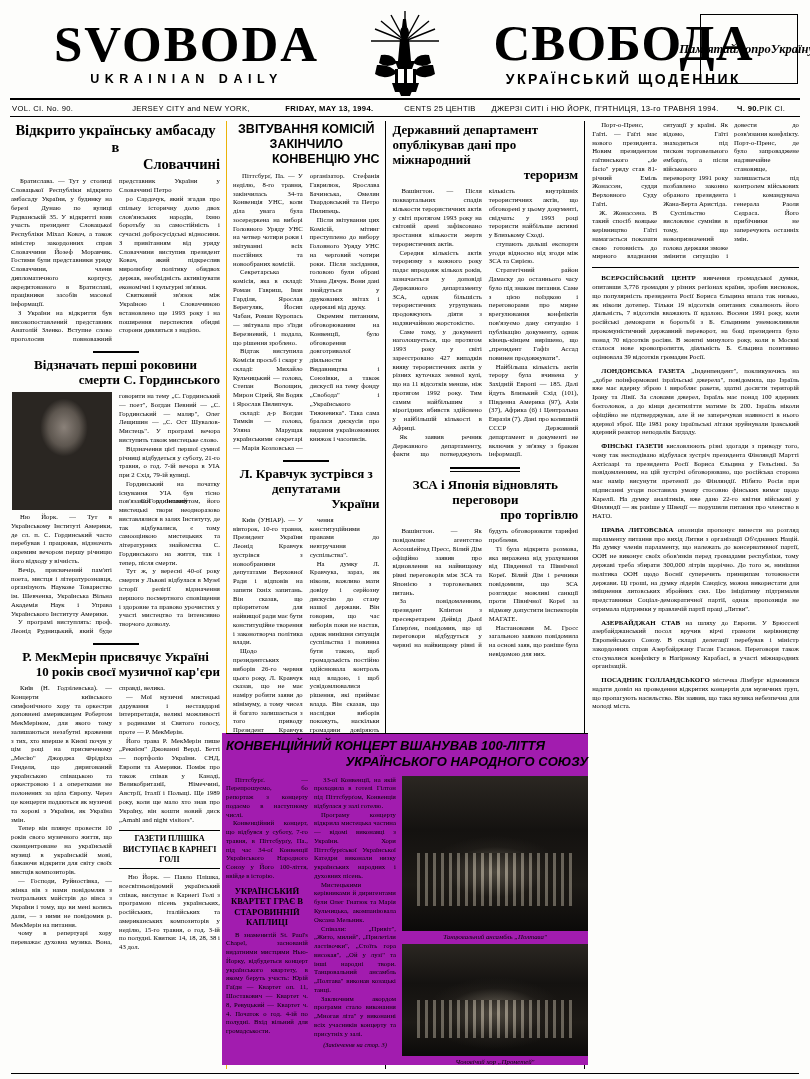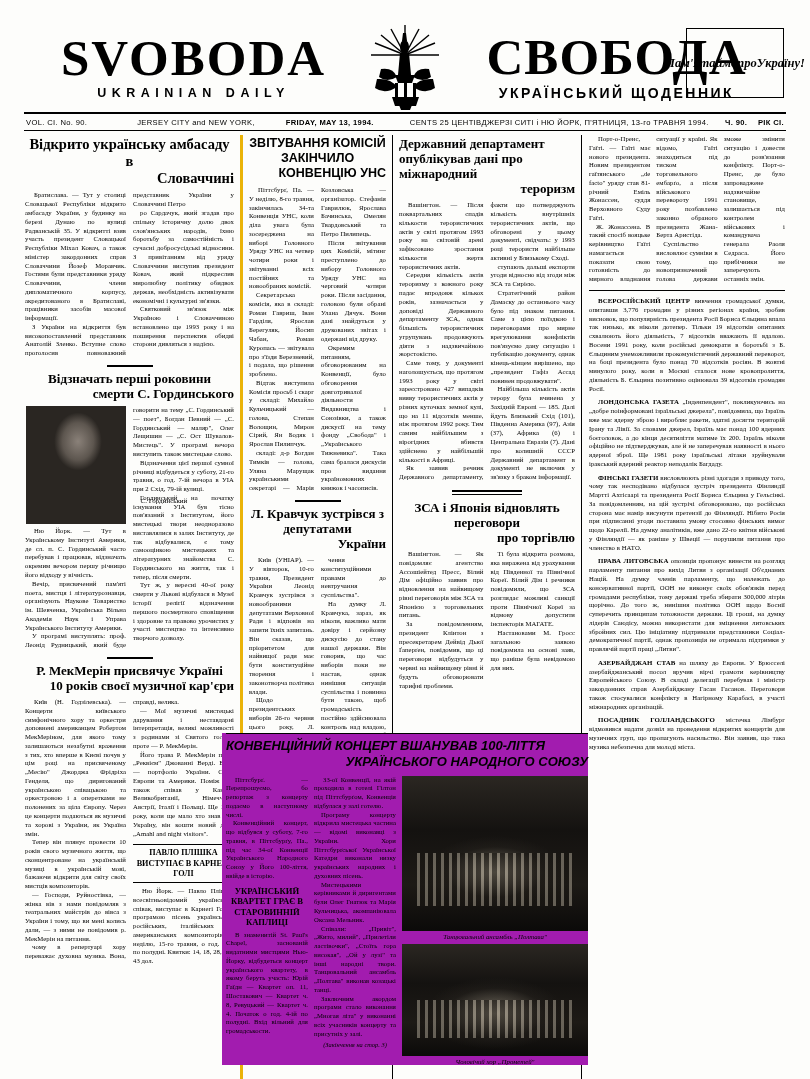--- a/index.html
+++ b/index.html
@@ -14,21 +14,21 @@
     color: #000;
     overflow: hidden;
     position: relative;
   }
   .page {
     width: 810px;
     height: 1079px;
     position: relative;
     background: #fdfdfb;
     box-sizing: border-box;
-    padding: 16px;
+    padding: 2px;
   }
 
   
   .masthead {
     position: relative;
     height: 96px;
     display: flex;
     align-items: center;
     justify-content: center;
     padding: 6px 12px 0 12px;
@@ -92,37 +92,37 @@
     font-family: "Liberation Sans", sans-serif;
     font-size: 7.6px;
     letter-spacing: 0.35px;
     padding: 3.5px 10px 3.5px 10px;
     white-space: nowrap;
   }
   .datebar span { display: inline-block; }
   .db-vol   { width: 92px; }
   .db-city  { width: 205px; text-align: center; }
   .db-date  { width: 112px; font-weight: bold; }
-  .db-cents { width: 112px; text-align: right; }
+  .db-cents { width: 112px; text-align: center; }
   .db-ukr   { flex: 1; text-align: left; }
   .db-num   { width: 44px; text-align: right; font-weight: bold;}
-  .db-rik   { width: 42px; text-align: right; font-weight: bold;}
+  .db-rik   { width: 42px; text-align: left; font-weight: normal;}
 
   
   .content {
     display: flex;
     padding: 4px 9px 0 9px;
     box-sizing: border-box;
     height: 952px;
   }
   .col {
     box-sizing: border-box;
   }
   .col-1 { width: 215px; padding-right: 6px; }
-  .col-2 { width: 166px; padding: 0 6px; border-left: 3px solid #eab308; }
+  .col-2 { width: 166px; padding: 0 6px; border-left: 1px solid #eab308; }
   .col-3 { width: 207px; padding: 0 6px; border-left: 1px solid #000; }
   .col-4 { width: 224px; padding-left: 7px; border-left: 1px solid #000; }
 
   .hl {
     font-family: "Liberation Serif", serif;
     font-weight: bold;
     text-align: center;
     line-height: 1.16;
     margin: 1px 0 5px 0;
   }
@@ -378,21 +378,21 @@
         <div class="hl-right">10 років своєї музичної кар'єри</div>
       </div>
       <div class="twocol">
         <p class="body lead">Київ (Н. Годзілевська). — Концерти київського симфонічного хору та оркестри доповнені американцем Робертом МекМеріном, для якого тому залишаються незабутні враження з тих, хто вперше в Києві почув у цім році на присвяченому „Месію" Джорджа Фрідріха Генделя, що диригований українською співацькою та оркестровою і а оперетками не полонених за ціла Європу. Через це концерти подаються як музичні та хорові з України, як Україна змін.</p>
         <p class="body">Тепер він плянує провести 10 років свого музичного життя, що сконцентроване на українській музиці в українській мові, бажаючи відкрити для світу своїх мистців композиторів.</p>
         <p class="body">— Господи, Руйностівка, — жінка вів з нами повідомляв з театральних майстрів до вівса з України і тому, що ви мені колись дали, — з ними не повідомив р. МекМерін на питання.</p>
         <p class="body">чому в репертуарі хору переважає духовна музика. Вона, справді, велика.</p>
         <p class="body">— Мої музичні мистецькі дарування і неставдарні інтерпретація, великі можливості з родинами зі Святого голосу, проте — Р. МекМерін.</p>
         <p class="body">Його трава Р. МекМерін пише „Реквієм" Джованні Верді. Бетті — портфоліо України. СНД, Европи та Америки. Поміж про також співав у Канаді, Великобританії, Німеччині, Австрії, Італії і Польщі. Ще 1989 року, коли ще мало хто знав про Україну, він кошти новий диск „Amahl and night visitors".</p>
         <div class="boxed-hl">
-          <div>ПАВЛО ПЛІШКА</div>
+          <div>ГАЗЕТИ ПЛІШКА</div>
           <div>ВИСТУПАЄ В КАРНЕГІ</div>
           <div>ГОЛІ</div>
         </div>
         <p class="body lead">Ню Йорк. — Павло Плішка, всесвітньовідомий український співак, виступає в Карнегі Голі з програмою пісень українських, російських, італійських та американських композиторів у неділю, 15-го травня, о год. 3-ій по полудні. Квитки: 14, 18, 28, 38 і 43 дол.</p>
       </div>
     </div>
 
     <div class="col col-2">
       <div class="hl hl-sans">
         <div>ЗВІТУВАННЯ КОМІСІЙ ЗАКІНЧИЛО</div>

